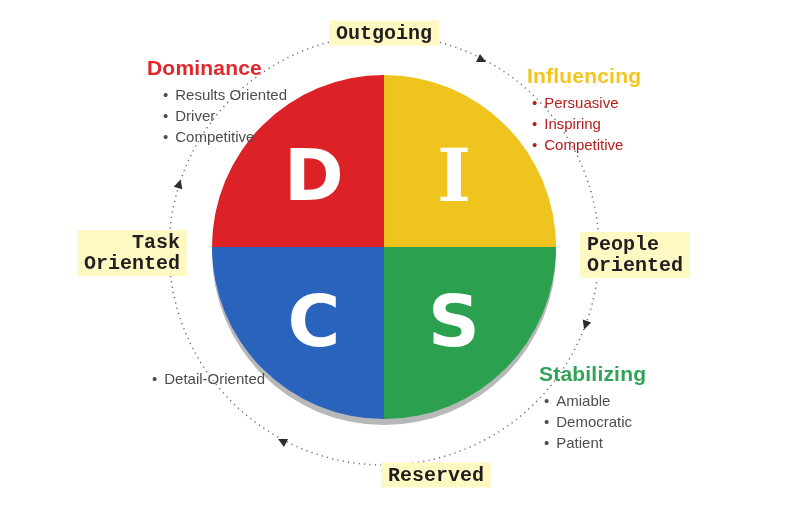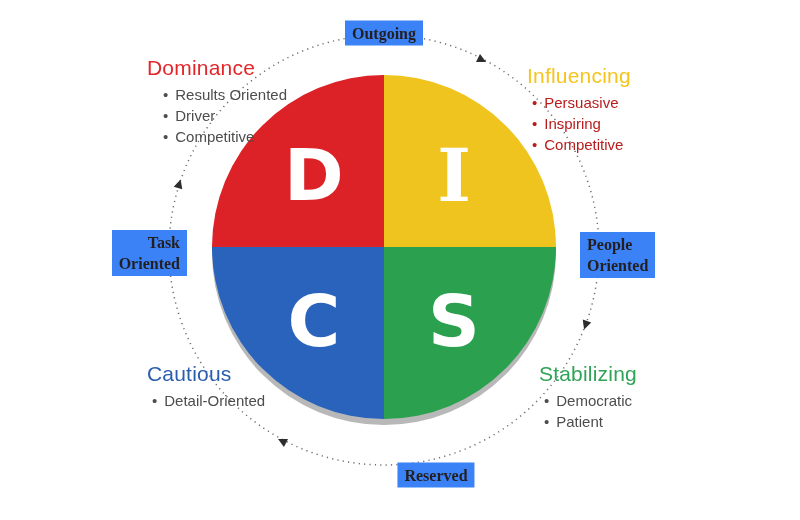--- a/index.html
+++ b/index.html
@@ -23,42 +23,42 @@
     font-size: 72px;
     line-height: 1;
     user-select: none;
   }
   .letter-i { font-family: "DejaVu Serif", serif; }
 
   
   .corner { position: absolute; }
   .corner-title {
     font-size: 21px;
-    font-weight: normal;
+    font-weight: bold;
     letter-spacing: 0.2px;
     line-height: 1.05;
   }
   .traits {
     list-style: none;
     margin: 5px 0 0 5px;
     padding: 0;
     font-size: 15px;
     line-height: 21px;
   }
   .traits li { white-space: nowrap; }
   .bullet-dot { margin-right: 7px; }
 
   
   .axis {
     position: absolute;
-    font-family: Liberation Serif, serif;
+    font-family: Liberation Mono, monospace;
     font-weight: bold;
-    font-size: 16px;
+    font-size: 20px;
     line-height: 21px;
-    background: #3b82f6;
+    background: #fef9c3;
     padding: 2px 7px;
     white-space: nowrap;
   }
   .axis-top    { left: 384px; top: 33px;  transform: translate(-50%, -50%); }
   .axis-bottom { left: 392px; top: 475px; transform: translate(-50%, -50%); margin-left: 44px; }
   .axis-left   { right: 613px; top: 253px; transform: translateY(-50%); text-align: right; }
   .axis-right  { left: 580px;  top: 255px; transform: translateY(-50%); text-align: left; }
 
   .corner-tl { left: 147px; top: 57px; }
   .corner-tr { left: 527px; top: 65px; }
@@ -106,29 +106,29 @@
   <div class="corner corner-tr">
     <div class="corner-title" style="color: rgb(245, 197, 28);">Influencing</div>
     <ul class="traits" style="color: #b91c1c;">
       <li><span class="bullet-dot">•</span><span>Persuasive</span></li>
       <li><span class="bullet-dot">•</span><span>Inspiring</span></li>
       <li><span class="bullet-dot">•</span><span>Competitive</span></li>
     </ul>
   </div>
 
   <div class="corner corner-bl">
-    <div class="corner-title" style="color: rgb(42, 93, 173);">Cautious</div>
     <ul class="traits" style="color: rgb(77, 77, 79);">
       <li><span class="bullet-dot">•</span><span>Detail-Oriented</span></li>
     </ul>
   </div>
 
   <div class="corner corner-br">
     <div class="corner-title" style="color: rgb(47, 163, 87);">Stabilizing</div>
     <ul class="traits" style="color: rgb(77, 77, 79);">
+      <li><span class="bullet-dot">•</span><span>Amiable</span></li>
       <li><span class="bullet-dot">•</span><span>Democratic</span></li>
       <li><span class="bullet-dot">•</span><span>Patient</span></li>
     </ul>
   </div>
 
   <div class="axis axis-top" style="color: rgb(35, 31, 32);">Outgoing</div>
   <div class="axis axis-bottom" style="color: rgb(35, 31, 32);">Reserved</div>
   <div class="axis axis-left" style="color: rgb(35, 31, 32);">
     <div>Task</div>
     <div>Oriented</div>

